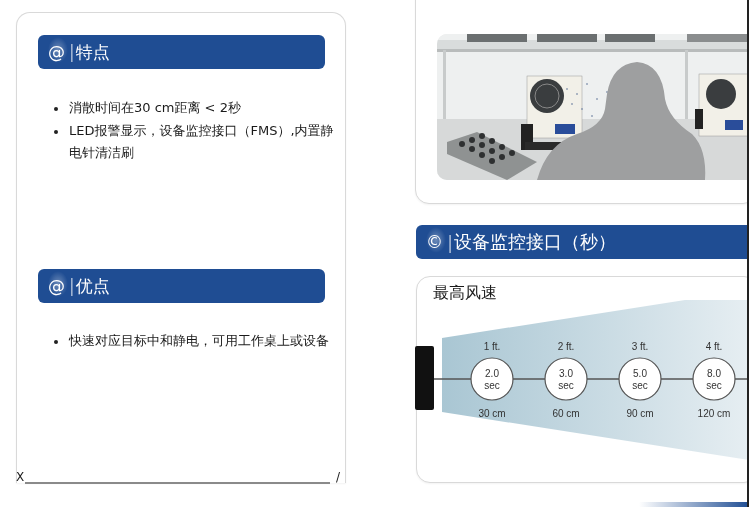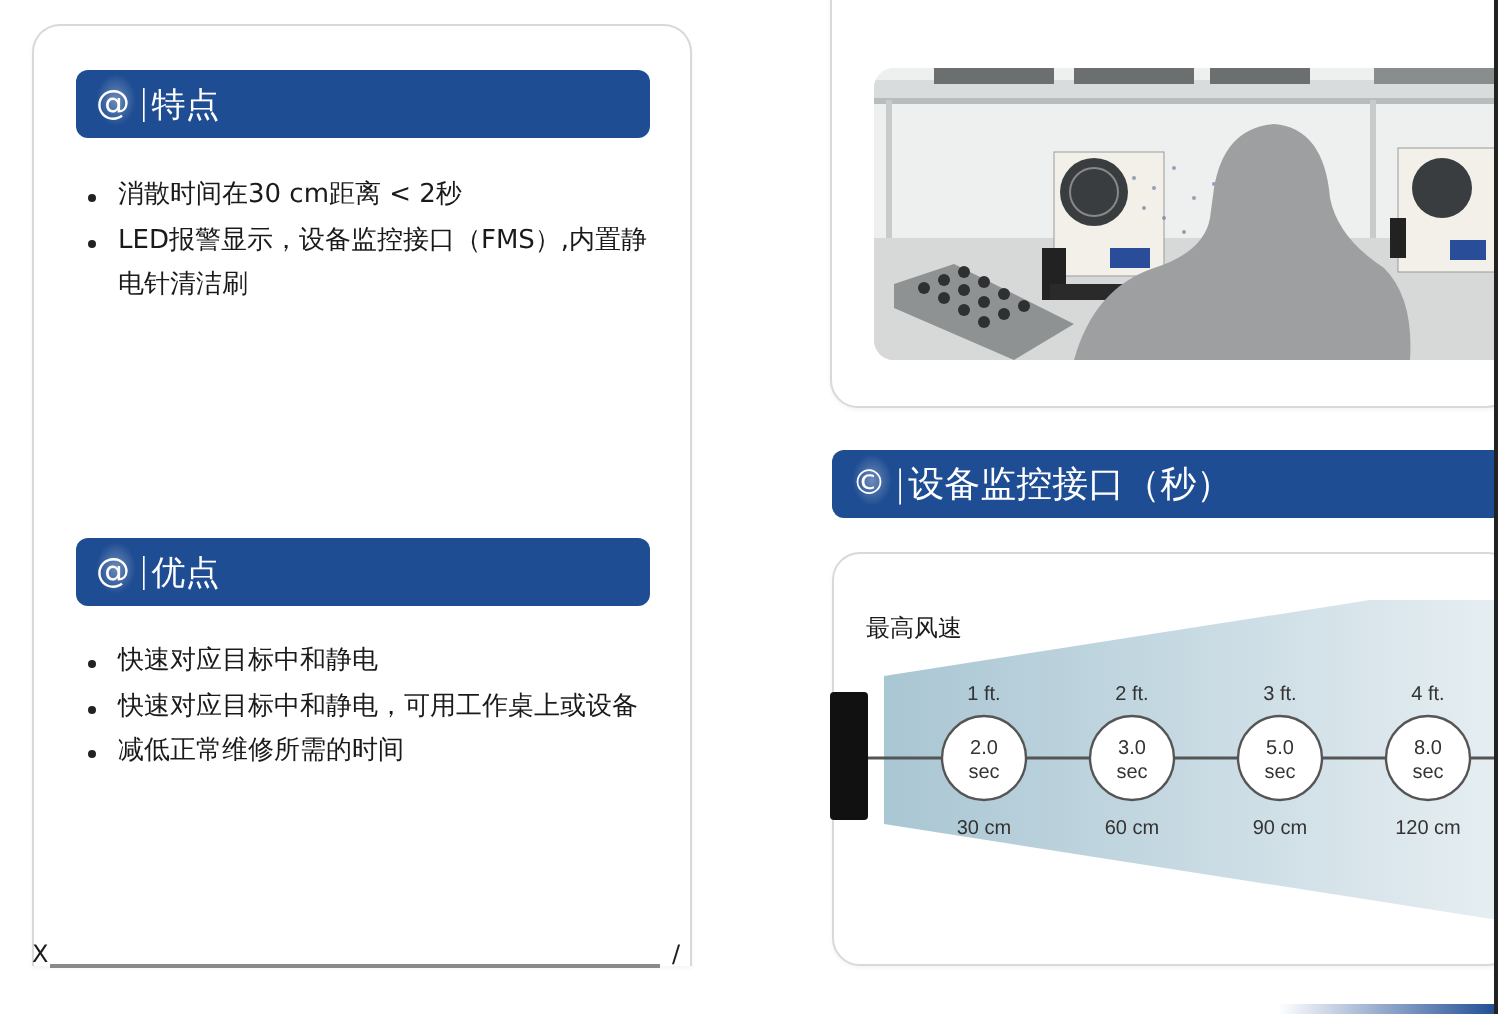--- a/index.html
+++ b/index.html
@@ -22,21 +22,21 @@
   }
   .header-bar .glow {
     display: inline-block; width: 20px; height: 26px; border-radius: 10px;
     background: radial-gradient(ellipse at center, rgba(255,255,255,0.35), rgba(255,255,255,0) 70%);
     position: absolute; left: 10px; top: 2px;
   }
   .header-bar .icon { position: relative; margin-right: 4px; font-size: 17px; }
   .header-bar .bar { margin-right: 1px; font-weight: 300; }
   .h1 { left: 38px; top: 35px; width: 287px; height: 34px; }
   .h2 { left: 38px; top: 269px; width: 287px; height: 34px; }
-  ul.bullets { position: absolute; margin: 4px; padding: 0; list-style: none; font-size: 13px; line-height: 22.5px; }
+  ul.bullets { position: absolute; margin: 14px; padding: 0; list-style: none; font-size: 13px; line-height: 22.5px; }
   ul.bullets li { position: relative; padding-left: 18px; }
   ul.bullets li::before {
     content: ""; position: absolute; left: 3px; top: 10px;
     width: 4px; height: 4px; border-radius: 50%; background: #222;
   }
   .list1 { left: 37px; top: 83px; width: 290px; }
   .list2 { left: 37px; top: 316px; width: 290px; }
   .footer-line {
     position: absolute; left: 16px; top: 470px; width: 330px; font-size: 12px;
   }
@@ -44,21 +44,21 @@
   .footer-line .rule { position: absolute; left: 9px; top: 12px; width: 305px; height: 2px; background: #8a8a8a; }
   .footer-line .slash { position: absolute; left: 320px; top: 0; }
 
   .photo-card { left: 415px; top: -14px; width: 340px; height: 216px; }
   .photo {
     position: absolute; left: 437px; top: 34px; width: 312px; height: 146px;
     border-radius: 10px 0 0 10px; overflow: hidden; background: #e9eaea;
   }
   .h3 { left: 416px; top: 225px; width: 333px; height: 34px; border-radius: 6px 0 0 6px; font-size: 18px; }
   .chart-card { left: 416px; top: 276px; width: 340px; height: 205px; }
-  .chart-label { position: absolute; left: 433px; top: 306px; font-size: 12px; }
+  .chart-label { position: absolute; left: 433px; top: 283px; font-size: 16px; }
   .bottom-accent {
     position: absolute; right: 0; top: 502px; width: 110px; height: 5px;
     background: linear-gradient(90deg, rgba(31,77,147,0), #1f4d93);
   }
   .right-edge { position: absolute; left: 747px; top: 0; width: 2px; height: 507px; background: #222; }
 </style>
 </head>
 <body>
 
 <div class="card left-card"></div>
@@ -76,23 +76,21 @@
 </ul>
 
 <div class="header-bar h2">
   <span class="glow"></span>
   <span class="icon">@</span>
   <span class="bar">|</span>
   <span>优点</span>
 </div>
 
 <ul class="bullets list2">
-  <li>快速对应目标中和静电</li>
   <li>快速对应目标中和静电，可用工作桌上或设备</li>
-  <li>减低正常维修所需的时间</li>
 </ul>
 
 <div class="footer-line">
   <span class="x">X</span>
   <span class="rule"></span>
   <span class="slash">/</span>
 </div>
 
 <div class="card photo-card"></div>
 <div class="photo" title="工作台上离子风机示意图">

